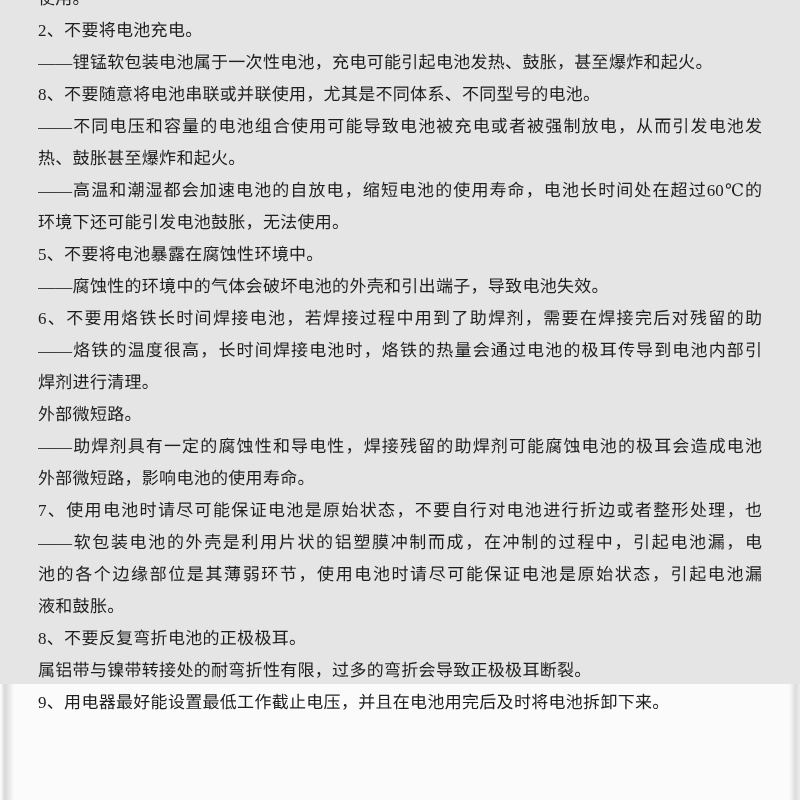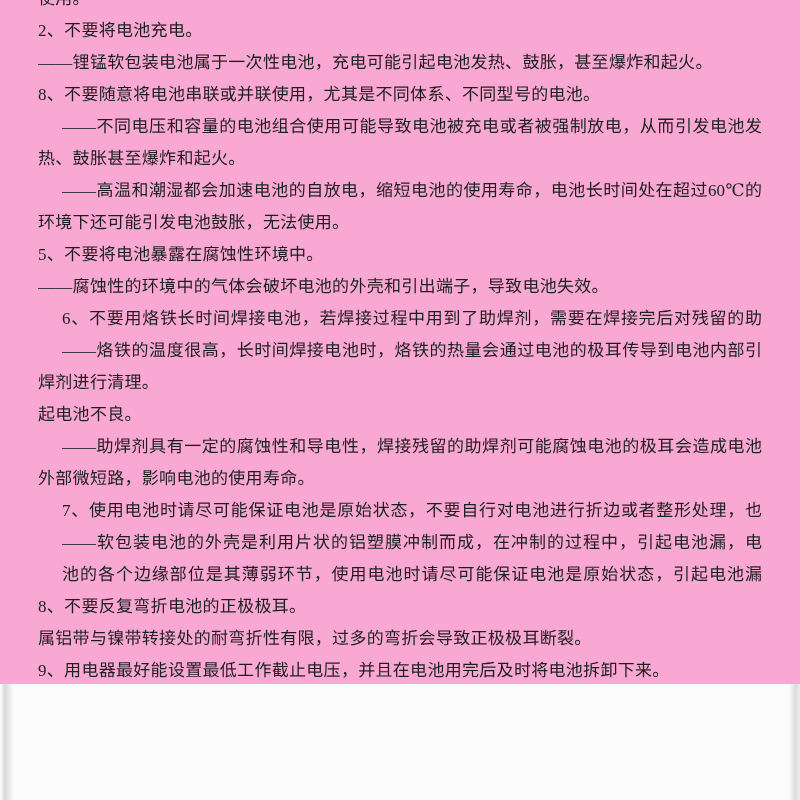--- a/index.html
+++ b/index.html
@@ -4,21 +4,21 @@
 <style>
   html, body {
     margin: 0;
     padding: 0;
     background: #ffffff;
   }
   .canvas {
     position: relative;
     width: 800px;
     height: 800px;
-    background: #f9a8d4;
+    background: #e5e5e5;
     overflow: hidden;
     font-family: "Liberation Serif", "DejaVu Serif", serif;
   }
   
   .page2-region {
     position: absolute;
     left: 0;
     top: 684px;
     width: 800px;
     height: 116px;
@@ -55,21 +55,20 @@
     overflow: hidden;
   }
   
   .line.full {
     white-space: normal;
     max-height: 32px;
     text-align: justify;
     text-align-last: justify;
     text-justify: inter-character;
     letter-spacing: 0;
-    margin-left: 24px;
   }
 </style>
 </head>
 <body>
 
 <div class="canvas">
 
   <div class="page2-region">
     <div class="page-edge left"></div>
     <div class="page-edge right"></div>
@@ -82,24 +81,25 @@
     <div class="line">8、不要随意将电池串联或并联使用，尤其是不同体系、不同型号的电池。</div>
     <div class="line full">——不同电压和容量的电池组合使用可能导致电池被充电或者被强制放电，从而引发电池发</div>
     <div class="line">热、鼓胀甚至爆炸和起火。</div>
     <div class="line full">——高温和潮湿都会加速电池的自放电，缩短电池的使用寿命，电池长时间处在超过60℃的</div>
     <div class="line">环境下还可能引发电池鼓胀，无法使用。</div>
     <div class="line">5、不要将电池暴露在腐蚀性环境中。</div>
     <div class="line">——腐蚀性的环境中的气体会破坏电池的外壳和引出端子，导致电池失效。</div>
     <div class="line full">6、不要用烙铁长时间焊接电池，若焊接过程中用到了助焊剂，需要在焊接完后对残留的助</div>
     <div class="line full">——烙铁的温度很高，长时间焊接电池时，烙铁的热量会通过电池的极耳传导到电池内部引</div>
     <div class="line">焊剂进行清理。</div>
-    <div class="line">起电池不良。</div>
+    <div class="line">外部微短路。</div>
     <div class="line full">——助焊剂具有一定的腐蚀性和导电性，焊接残留的助焊剂可能腐蚀电池的极耳会造成电池</div>
     <div class="line">外部微短路，影响电池的使用寿命。</div>
     <div class="line full">7、使用电池时请尽可能保证电池是原始状态，不要自行对电池进行折边或者整形处理，也</div>
     <div class="line full">——软包装电池的外壳是利用片状的铝塑膜冲制而成，在冲制的过程中，引起电池漏，电</div>
     <div class="line full">池的各个边缘部位是其薄弱环节，使用电池时请尽可能保证电池是原始状态，引起电池漏</div>
+    <div class="line">液和鼓胀。</div>
     <div class="line">8、不要反复弯折电池的正极极耳。</div>
     <div class="line">属铝带与镍带转接处的耐弯折性有限，过多的弯折会导致正极极耳断裂。</div>
     <div class="line">9、用电器最好能设置最低工作截止电压，并且在电池用完后及时将电池拆卸下来。</div>
   </div>
 
 </div>
 
 </body></html>

